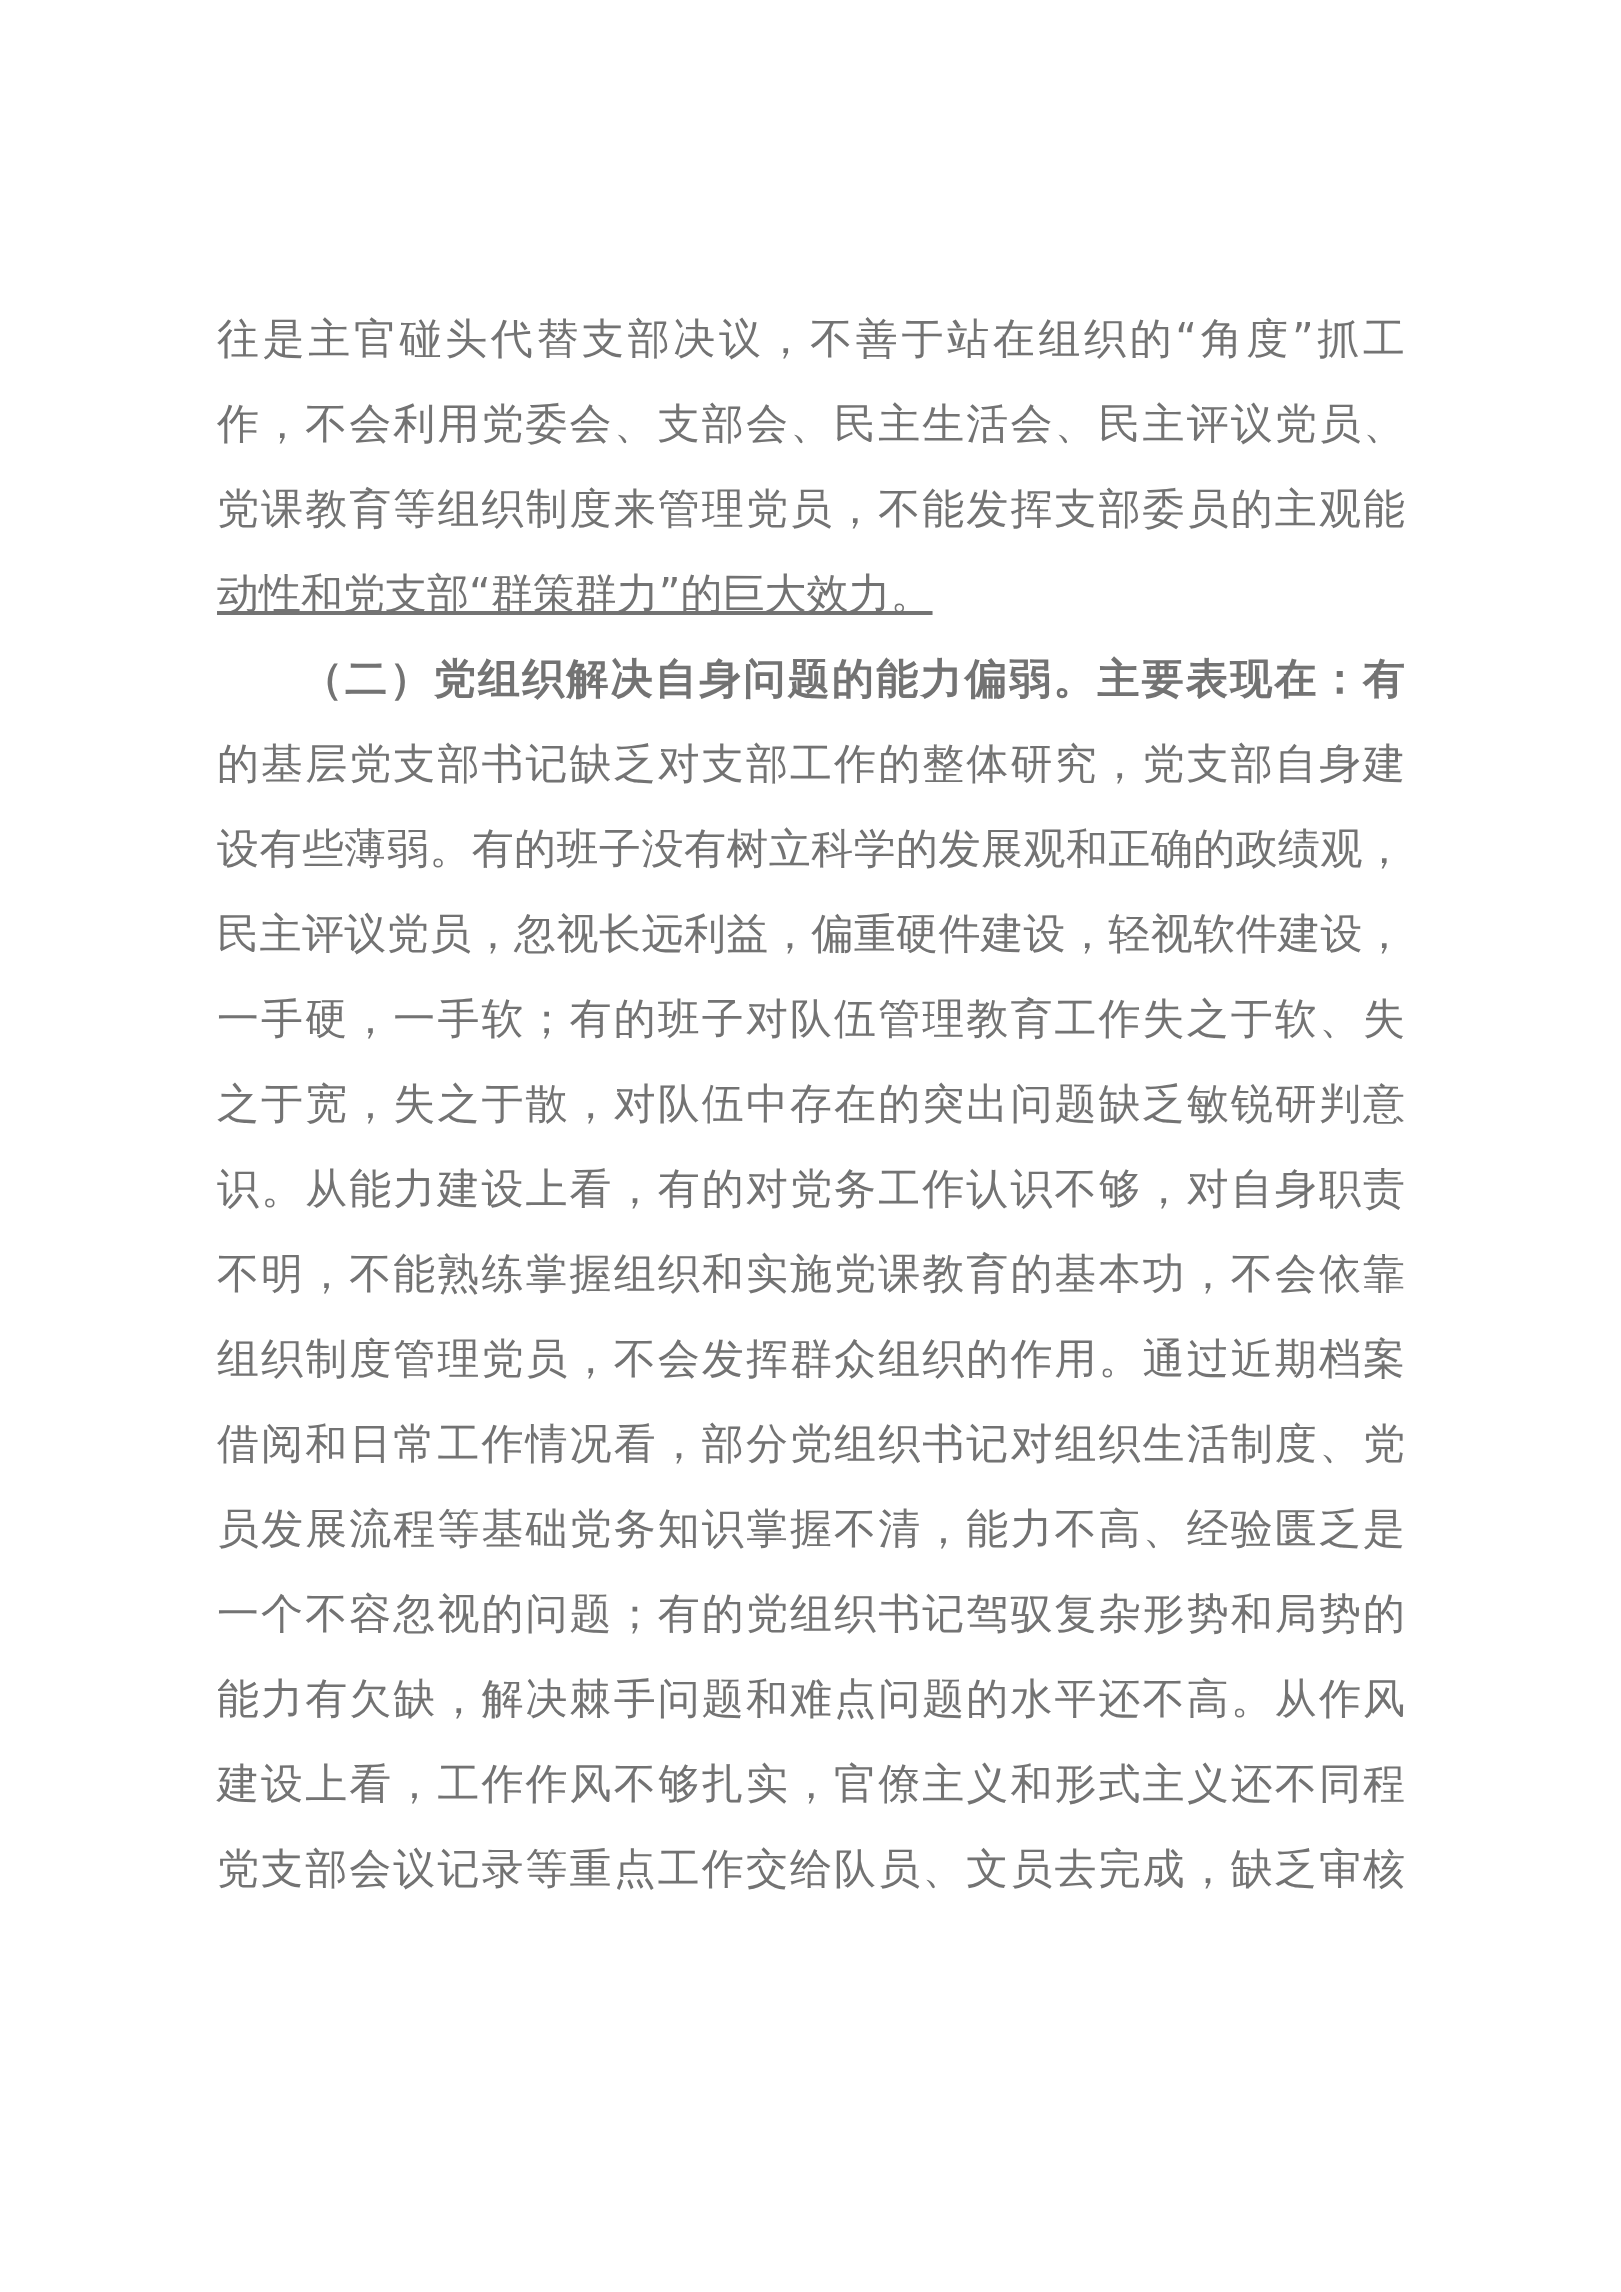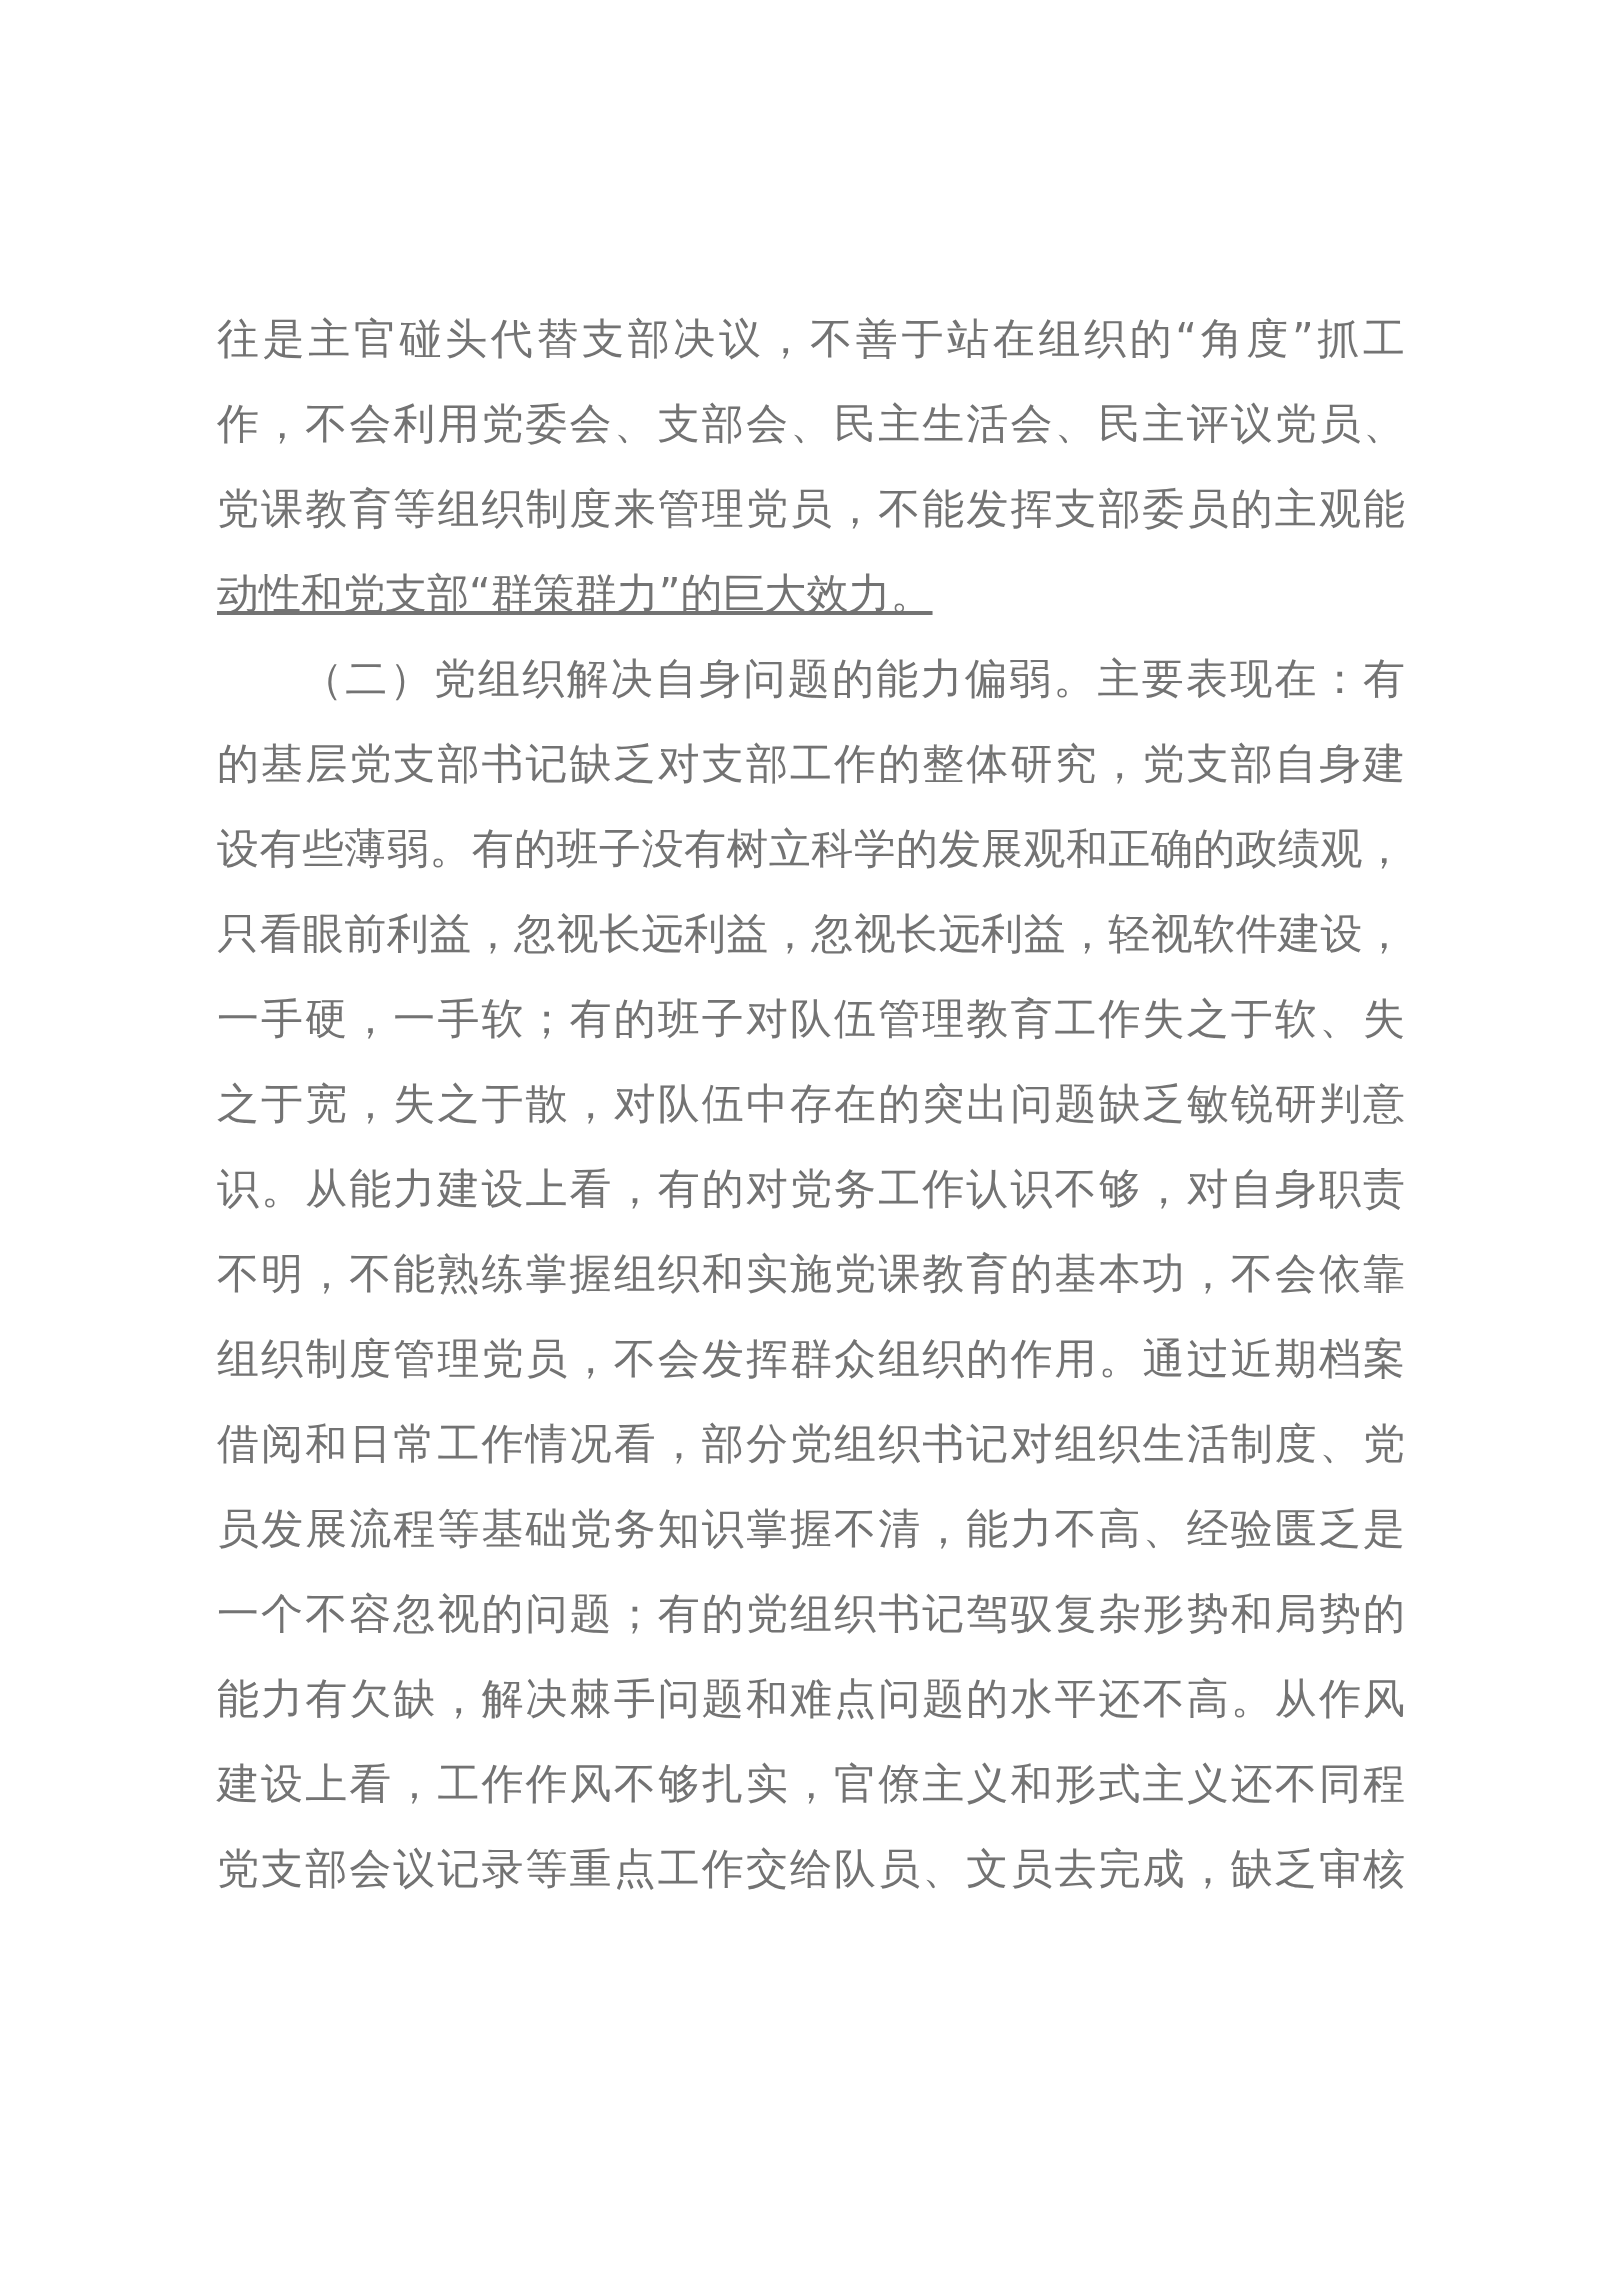--- a/index.html
+++ b/index.html
@@ -15,37 +15,37 @@
     color: #737373;
   }
   .line {
     display: block;
     white-space: nowrap;
     height: 85px;
     text-align: justify;
     text-align-last: justify;
   }
   .line.last { text-align-last: left; text-decoration: underline; }
-  .line.indent { padding-left: 84px; }
+  .line.indent { padding-left: 84px; font-weight: bold; }
 </style>
 </head>
 <body>
 
 <div class="page">
   <div>
     <span class="line">往是主官碰头代替支部决议，不善于站在组织的“角度”抓工</span>
     <span class="line">作，不会利用党委会、支部会、民主生活会、民主评议党员、</span>
     <span class="line">党课教育等组织制度来管理党员，不能发挥支部委员的主观能</span>
     <span class="line last">动性和党支部“群策群力”的巨大效力。</span>
   </div>
   <div>
     <span class="line indent">（二）党组织解决自身问题的能力偏弱。主要表现在：有</span>
     <span class="line">的基层党支部书记缺乏对支部工作的整体研究，党支部自身建</span>
     <span class="line">设有些薄弱。有的班子没有树立科学的发展观和正确的政绩观，</span>
-    <span class="line">只看眼前利益，忽视长远利益，忽视长远利益，轻视软件建设，</span>
+    <span class="line">民主评议党员，忽视长远利益，偏重硬件建设，轻视软件建设，</span>
     <span class="line">一手硬，一手软；有的班子对队伍管理教育工作失之于软、失</span>
     <span class="line">之于宽，失之于散，对队伍中存在的突出问题缺乏敏锐研判意</span>
     <span class="line">识。从能力建设上看，有的对党务工作认识不够，对自身职责</span>
     <span class="line">不明，不能熟练掌握组织和实施党课教育的基本功，不会依靠</span>
     <span class="line">组织制度管理党员，不会发挥群众组织的作用。通过近期档案</span>
     <span class="line">借阅和日常工作情况看，部分党组织书记对组织生活制度、党</span>
     <span class="line">员发展流程等基础党务知识掌握不清，能力不高、经验匮乏是</span>
     <span class="line">一个不容忽视的问题；有的党组织书记驾驭复杂形势和局势的</span>
     <span class="line">能力有欠缺，解决棘手问题和难点问题的水平还不高。从作风</span>
     <span class="line">建设上看，工作作风不够扎实，官僚主义和形式主义还不同程</span>

